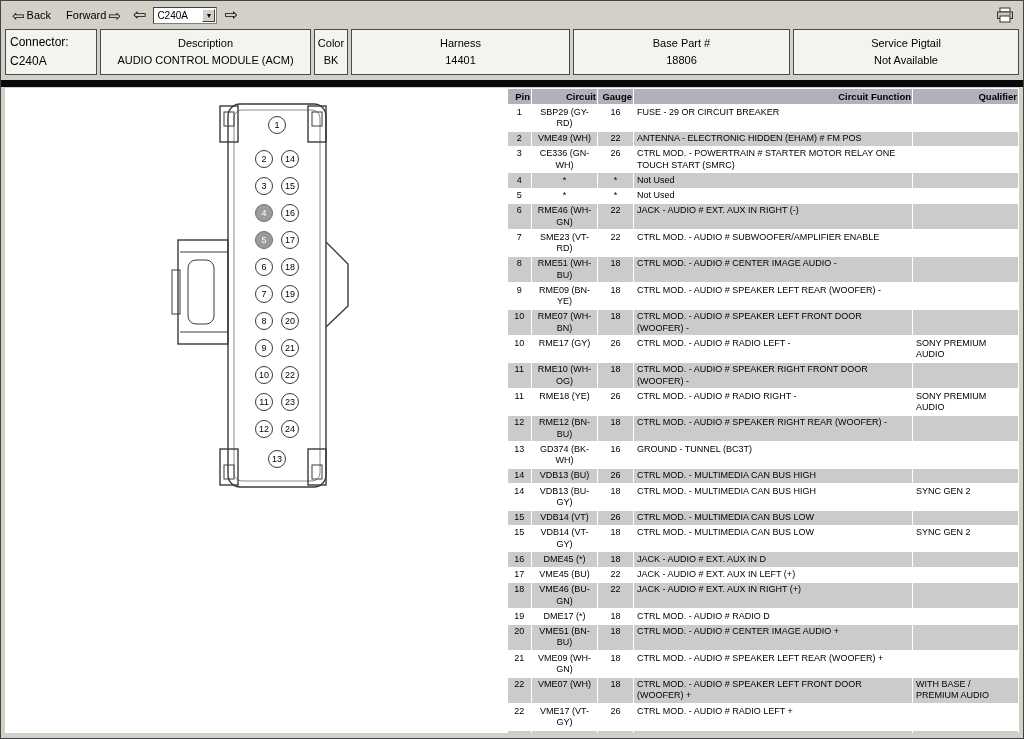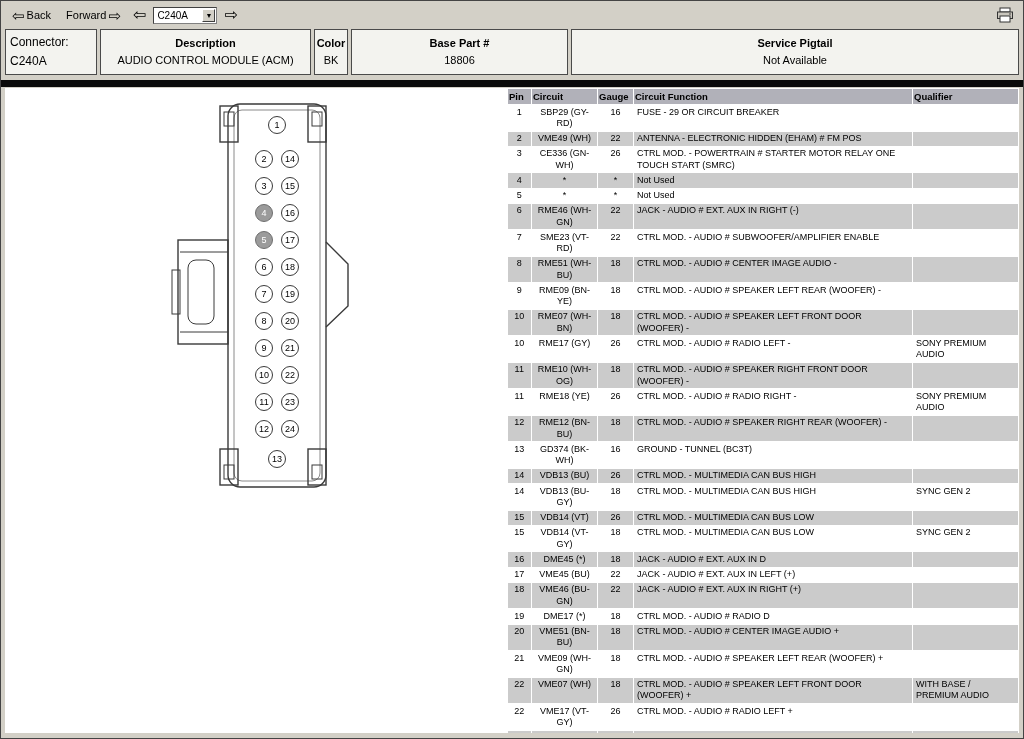--- a/index.html
+++ b/index.html
@@ -28,42 +28,42 @@
          width:64px;height:17px;display:flex;align-items:center;justify-content:space-between;
          padding:0 1px 0 3px;font-size:10px;cursor:pointer}
   .combo .caret{background:var(--chrome);border:1px solid;border-color:#fff #404040 #404040 #fff;
                 font-size:7px;line-height:11px;width:13px;text-align:center}
   .tb-spacer{flex:1}
   .print-btn{padding:2px;border:1px solid var(--chrome);cursor:pointer;display:flex}
   
   .header-band{display:flex;gap:3px;height:46px;margin-top:2px}
   .hcell{background:#f3f3ef;border:1px solid #4a4a4a;display:flex;flex-direction:column;
          align-items:center;justify-content:center;font-size:11px;line-height:1.55;overflow:hidden}
-  .hcell .hlabel{font-weight:bold}
+  .hcell .hlabel{font-weight:normal}
   .hc-connector{width:92px;align-items:flex-start;padding-left:4px;font-weight:normal;font-size:12px}
   .hc-desc{width:211px}
   .hc-color{width:34px}
   .hc-harness{width:219px}
   .hc-base{width:217px}
   .hc-pigtail{flex:1}
   .black-strip{height:7px;background:var(--strip);margin:5px -4px 0}
   
   .main{flex:1;background:#fff;position:relative;overflow:hidden;margin-top:1px}
   
   .diagram{position:absolute;left:165px;top:4px;width:260px;height:412px}
   .diagram svg{position:absolute;left:0;top:0}
   .pin{position:absolute;width:18px;height:18px;border:1.5px solid #3a3a3a;border-radius:50%;
        background:#fff;display:flex;align-items:center;justify-content:center;
        font-size:9px;color:#000;transform:translate(-50%,-50%)}
   .pin.filled{background:var(--pin-fill);border-color:#6f6f6f;color:#fff}
   
   .tablewrap{position:absolute;left:502px;top:0;right:0;bottom:0;overflow:hidden}
   table{border-collapse:collapse;width:100%;table-layout:fixed;font-size:9px;color:#000}
   th{background:var(--thead);font-weight:bold;font-size:9.5px;padding:2px 1px;
-     border:1px solid #fff;text-align:left}
+     border:1px solid #fff;text-align:right}
   td{padding:1.5px 3px;border-right:1px solid #fff;border-bottom:1px solid #fff;
      vertical-align:top;line-height:1.25;word-wrap:break-word}
   tr.gray{background:var(--row-alt)}
   tr.white{background:#fff}
   td.c-pin,td.c-gauge{text-align:center}
   td.c-circuit{text-align:center}
   td.c-fn,td.c-qual{text-align:left}
 </style>
 </head>
 <body>
@@ -101,20 +101,24 @@
       <span>Connector:</span>
       <span>C240A</span>
     </div>
     <div class="hcell hc-desc">
       <span class="hlabel">Description</span>
       <span>AUDIO CONTROL MODULE (ACM)</span>
     </div>
     <div class="hcell hc-color">
       <span class="hlabel">Color</span>
       <span>BK</span>
+    </div>
+    <div class="hcell hc-harness">
+      <span class="hlabel">Harness</span>
+      <span>14401</span>
     </div>
     <div class="hcell hc-base">
       <span class="hlabel">Base Part #</span>
       <span>18806</span>
     </div>
     <div class="hcell hc-pigtail">
       <span class="hlabel">Service Pigtail</span>
       <span>Not Available</span>
     </div>
   </div>

